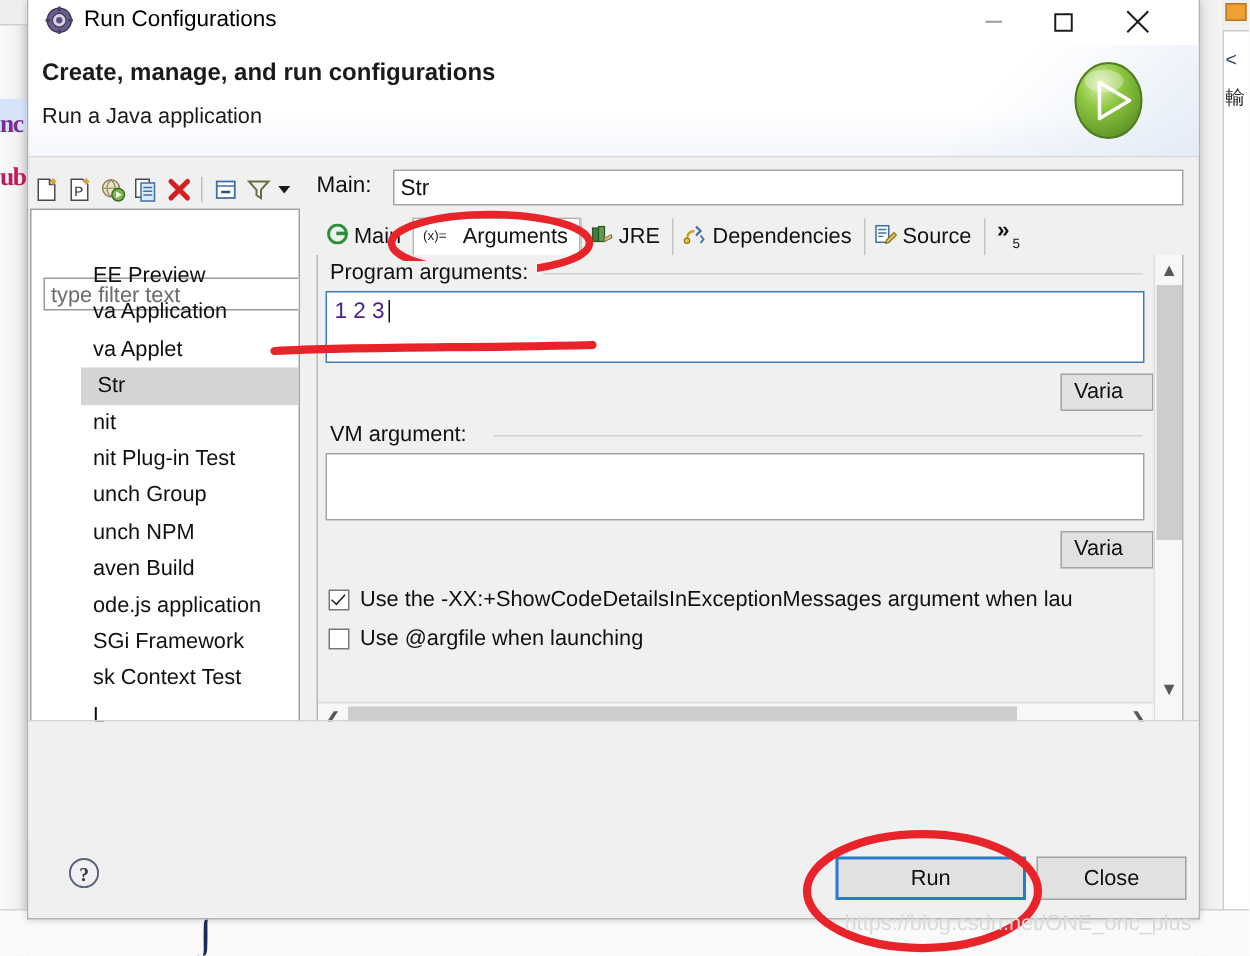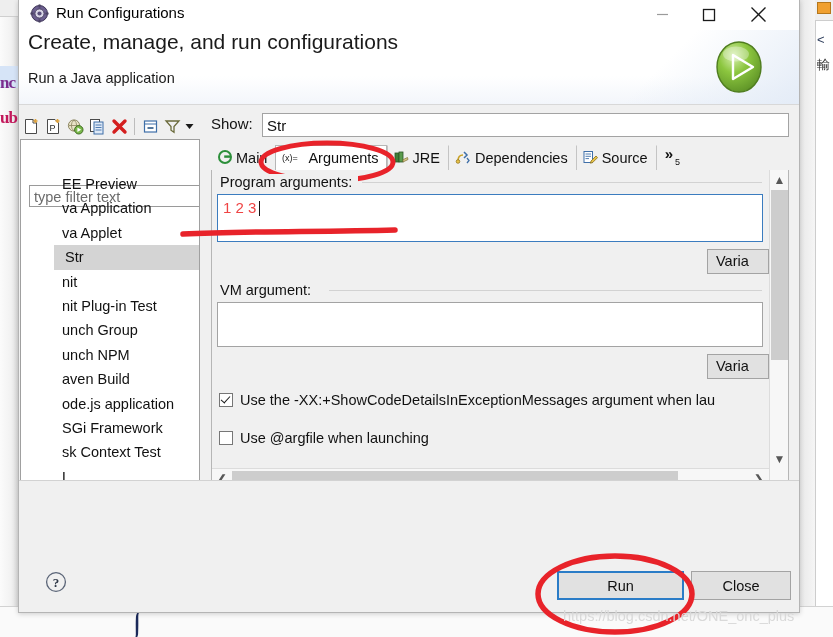--- a/index.html
+++ b/index.html
@@ -99,22 +99,22 @@
   .header {
     position: relative; height: 74px;
     background: linear-gradient(to bottom, #ffffff 0%, #ffffff 62%, #f3f6fb 100%);
     border-bottom: 1px solid #d8d8d8;
   }
   .header-deco {
     position: absolute; right: 0; top: 0; width: 220px; height: 74px;
     background: linear-gradient(135deg, rgba(255,255,255,0) 40%, #e4ecf7 100%);
   }
   .header-title {
-    position: absolute; left: 9px; top: 0;
-    font-size: 21px; font-weight: normal; color: #1a1a1a;
+    position: absolute; left: 9px; top: 10px;
+    font-size: 16px; font-weight: bold; color: #1a1a1a;
   }
   .header-sub {
     position: absolute; left: 9px; top: 40px;
     font-size: 14.5px; color: #1a1a1a;
   }
   .header-runicon {
     position: absolute; right: 32px; top: 7px; width: 56px; height: 60px;
   }
 
   
@@ -255,21 +255,21 @@
 
   .grplabel {
     position: absolute; font-size: 14.5px; color: #111; background: #f0f0f0;
     padding-right: 6px; z-index: 2; white-space: nowrap;
   }
   .grpline {
     position: absolute; height: 1px; background: #d2d2d2;
   }
   .argbox {
     position: absolute; background: #ffffff; box-sizing: border-box;
-    font-size: 15px; color: #ef4444; padding: 3px 5px;
+    font-size: 15px; color: #4c1d95; padding: 3px 5px;
     line-height: 19px; overflow: hidden;
   }
   .argbox.focused { border: 1px solid #3b7cbf; }
   .argbox.plain { border: 1px solid #a3a3a3; }
   .caret {
     display: inline-block; width: 1px; height: 15px; background: #111;
     vertical-align: -3px; margin-left: 3px;
   }
   .varbtn {
     position: absolute; height: 25px; background: #e1e1e1;
@@ -490,21 +490,21 @@
           <div class="hs-arrow">❮</div>
           <div class="hs-thumb"></div>
         </div>
 
         <div class="filtermsg">Filter matched 22 of 89 i</div>
       </div>
 
       <div class="rightpanel">
 
         <div class="namerow">
-          <div class="namelabel">Show:</div>
+          <div class="namelabel">Main:</div>
           <div class="nameinput">Str</div>
         </div>
 
         <div class="tabstrip">
           <div class="tab">
             <span>
               <svg width="14" height="14" viewBox="0 0 14 14">
                 <circle cx="7" cy="7" r="6" fill="none" stroke="#2c8f3a" stroke-width="2"></circle>
                 <rect x="6.2" y="5.4" width="6" height="2.4" fill="#2c8f3a"></rect>
               </svg>
@@ -571,21 +571,21 @@
           <div class="grpline" style="left:117px; top:120px; width:433px;"></div>
 
           <div class="argbox plain" style="left:5px; top:132px; width:546px; height:45px;"></div>
 
           <div class="varbtn" style="left:495px; top:184px; width:62px;">Varia</div>
 
           <div class="cbrow" style="left:7px; top:222px;">
             <span class="cbox checked"></span>
             <span>Use the -XX:+ShowCodeDetailsInExceptionMessages argument when lau</span>
           </div>
-          <div class="cbrow" style="left:7px; top:260px;justify-content:space-between;">
+          <div class="cbrow" style="left:7px; top:248px;justify-content:space-between;">
             <span class="cbox"></span>
             <span>Use @argfile when launching</span>
           </div>
 
           <div class="vscroll">
             <div class="vs-arrow up">▲</div>
             <div class="vs-thumb"></div>
             <div class="vs-arrow down">▼</div>
           </div>
           <div class="hscroll2">

